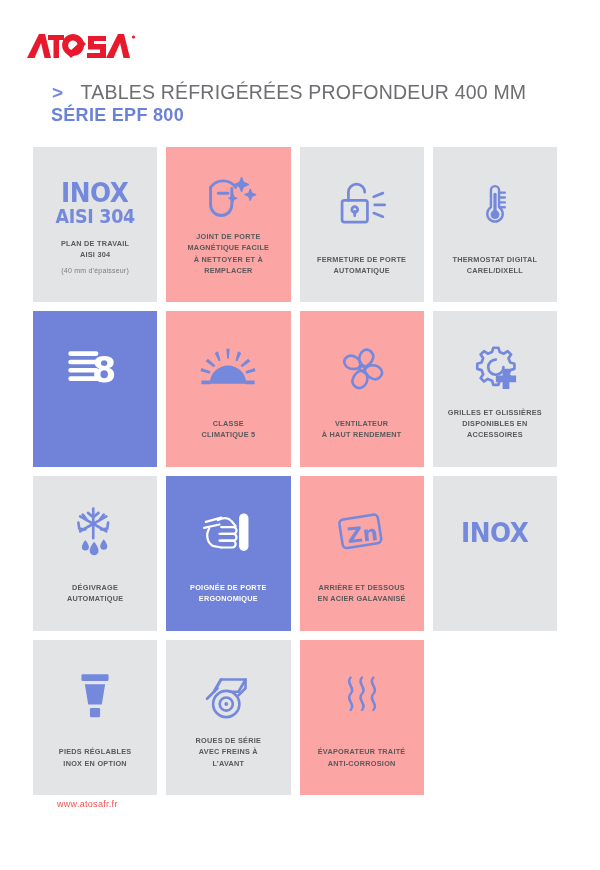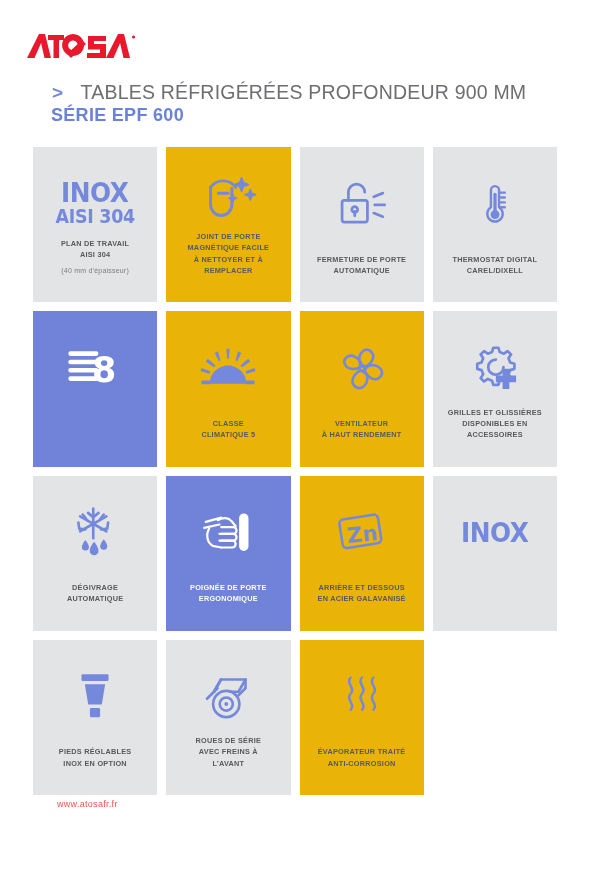--- a/index.html
+++ b/index.html
@@ -40,21 +40,21 @@
     column-gap: 9px; row-gap: 9px;
   }
   .tile {
     position: relative;
     display: flex; flex-direction: column;
     justify-content: flex-start;
     padding: 14px 8px 12px;
     background: #e6e7e9;
     overflow: hidden;
   }
-  .tile.shade-light { background: #eab308; }
+  .tile.shade-light { background: #fca5a5; }
   .tile.shade-dark  { background: #e3e4e6; }
   .tile.accent      { background: #7083d8; }
 
   .tile-icon {
     height: 74px;
     display: flex; align-items: center; justify-content: center;
     width: 100%;
     margin-top: 6px;
   }
   .tile-icon svg { display: block; }
@@ -136,23 +136,23 @@
         <path d="M92 6 L98 6 L104 30 L97.5 30 Z"></path>
 
         <circle cx="107.5" cy="9" r="1.6"></circle>
       </g>
     </svg>
   </div>
 
   <div class="title-block">
     <div class="title-line1">
       <span class="chevron">&gt;</span>
-      <span class="title-main">TABLES RÉFRIGÉRÉES PROFONDEUR 900 MM</span>
+      <span class="title-main">TABLES RÉFRIGÉRÉES PROFONDEUR 400 MM</span>
     </div>
-    <div class="title-sub">SÉRIE EPF 600</div>
+    <div class="title-sub">SÉRIE EPF 800</div>
   </div>
 
   <div class="grid" id="feature-grid">
       <div class="tile shade-dark">
         <div class="tile-icon">
           <div class="txt-icon">
             <div class="txt-inox-big">INOX</div>
             <div class="txt-aisi">AISI 304</div>
           </div>
         </div>

